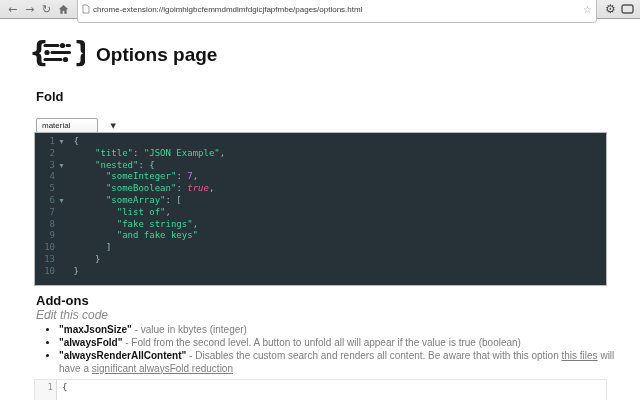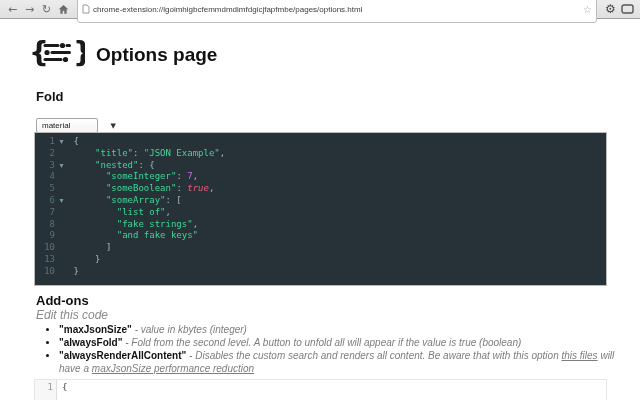--- a/index.html
+++ b/index.html
@@ -48,21 +48,21 @@
   .tk-num{color:var(--number);} .tk-bool{color:var(--bool);font-style:italic;} .tk-punct{color:var(--punct);}
 
   
   .h-addons{top:293px;text-align:right;}
   .edit-link{position:absolute;left:36px;top:308px;font-size:12px;font-style:italic;
              color:#8a8a8a;cursor:pointer;}
   .addon-list{position:absolute;left:46px;top:324px;width:560px;margin:0;
               padding-left:13px;font-size:10px;line-height:12.2px;color:#111;}
   .addon-list li{margin:0 0 1px 0;}
   .ad-key{font-weight:bold;color:#111;}
-  .ad-desc{font-style:italic;color:#7d7d7d;}
+  .ad-desc{color:#7d7d7d;}
   .ad-link{text-decoration:underline;cursor:pointer;}
 
   
   .editor2{position:absolute;left:34px;top:379px;width:573px;height:30px;background:#fff;
            border:1px solid #e6e6e6;box-sizing:border-box;display:flex;
            font-family:"DejaVu Sans Mono",monospace;font-size:9px;line-height:14px;}
   .editor2 .gutter2{width:18px;background:#f7f7f7;border-right:1px solid #ddd;
                     color:#999;text-align:right;padding-right:3px;flex:none;}
   .editor2 .code2{color:#444;padding-left:5px;white-space:pre;}
 </style>
@@ -179,21 +179,21 @@
         <span class="fold"></span>
         <span class="code" style="padding-left: 1ch;"><span class="tk-punct">}</span></span>
       </div>
     </div>
 
   <div class="h2 h-addons">Add-ons</div>
   <div class="edit-link">Edit this code</div>
   <ul class="addon-list" id="addon-list">
       <li><span class="ad-key">"maxJsonSize"</span><span class="ad-desc"> - value in kbytes (integer)</span></li>
       <li><span class="ad-key">"alwaysFold"</span><span class="ad-desc"> - Fold from the second level. A button to unfold all will appear if the value is true (boolean)</span></li>
-      <li><span class="ad-key">"alwaysRenderAllContent"</span><span class="ad-desc"> - Disables the custom search and renders all content. Be aware that with this option <span class="ad-link">this files</span> will have a <span class="ad-link">maxJsonSize performance reduction</span></span></li>
+      <li><span class="ad-key">"alwaysRenderAllContent"</span><span class="ad-desc"> - Disables the custom search and renders all content. Be aware that with this option <span class="ad-link">this files</span> will have a <span class="ad-link">significant alwaysFold reduction</span></span></li>
     </ul>
 
   <div class="editor2" id="addons-editor">
       <div class="gutter2">1</div>
       <div class="code2">{</div>
     </div>
 
 </div>
 
 </body></html>

